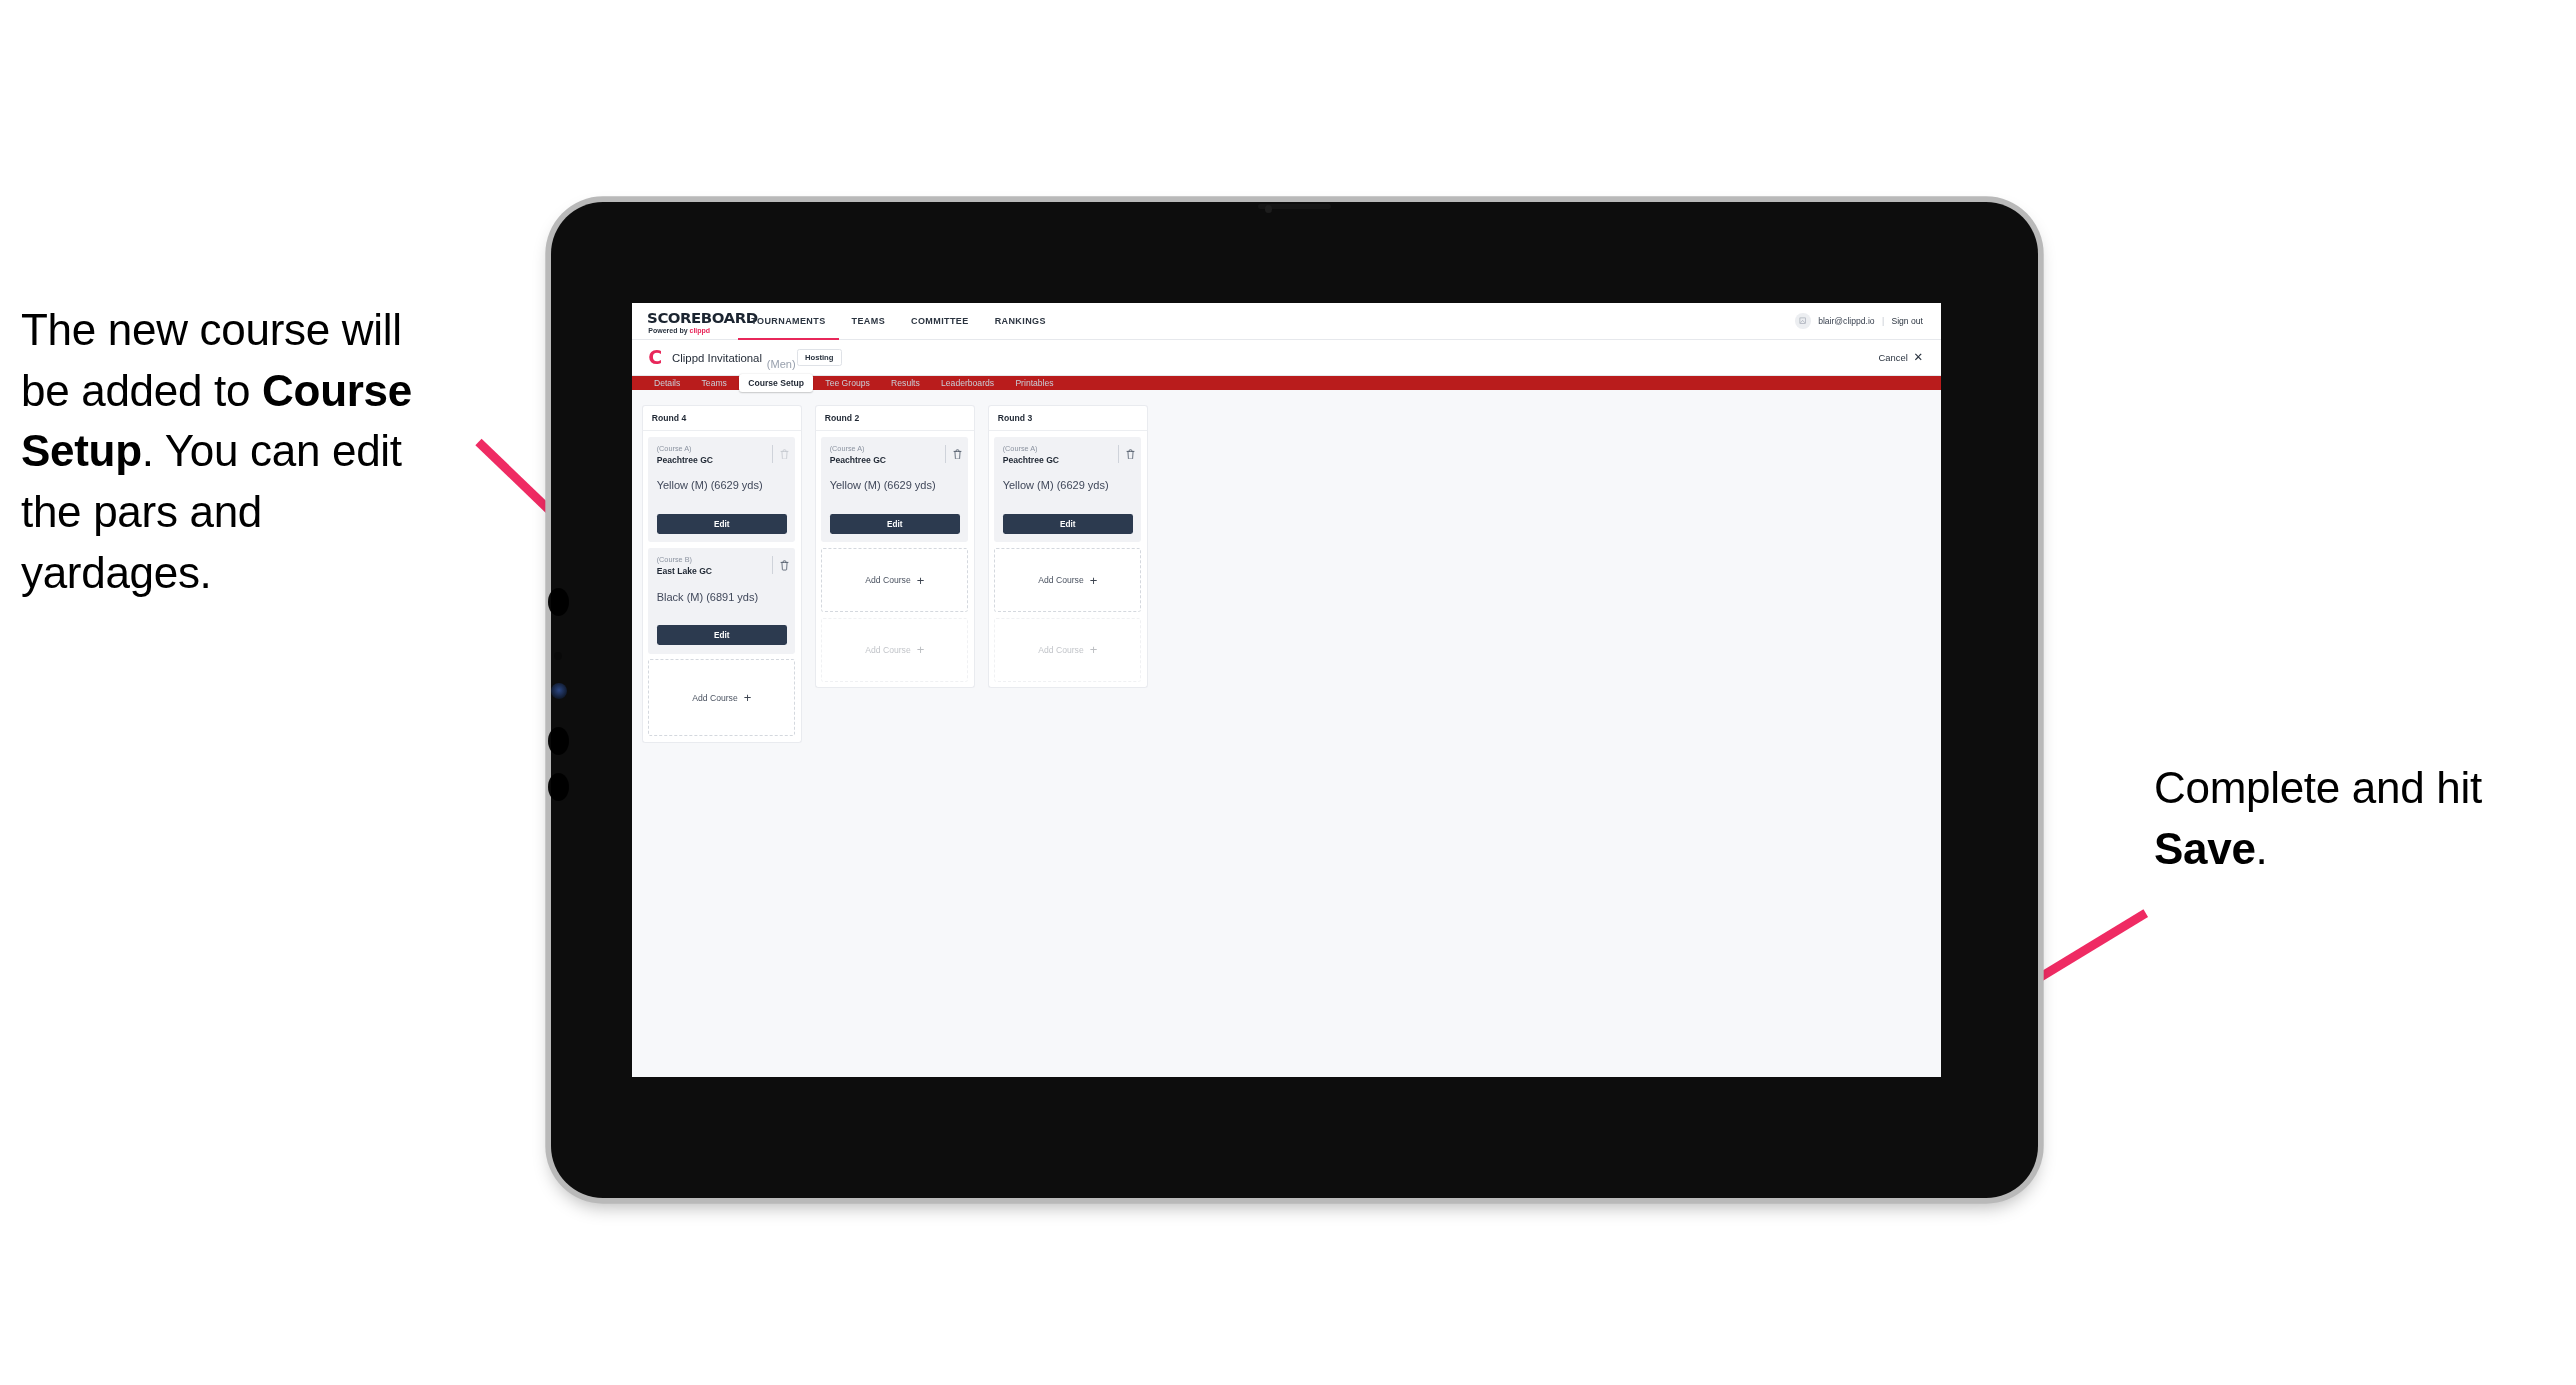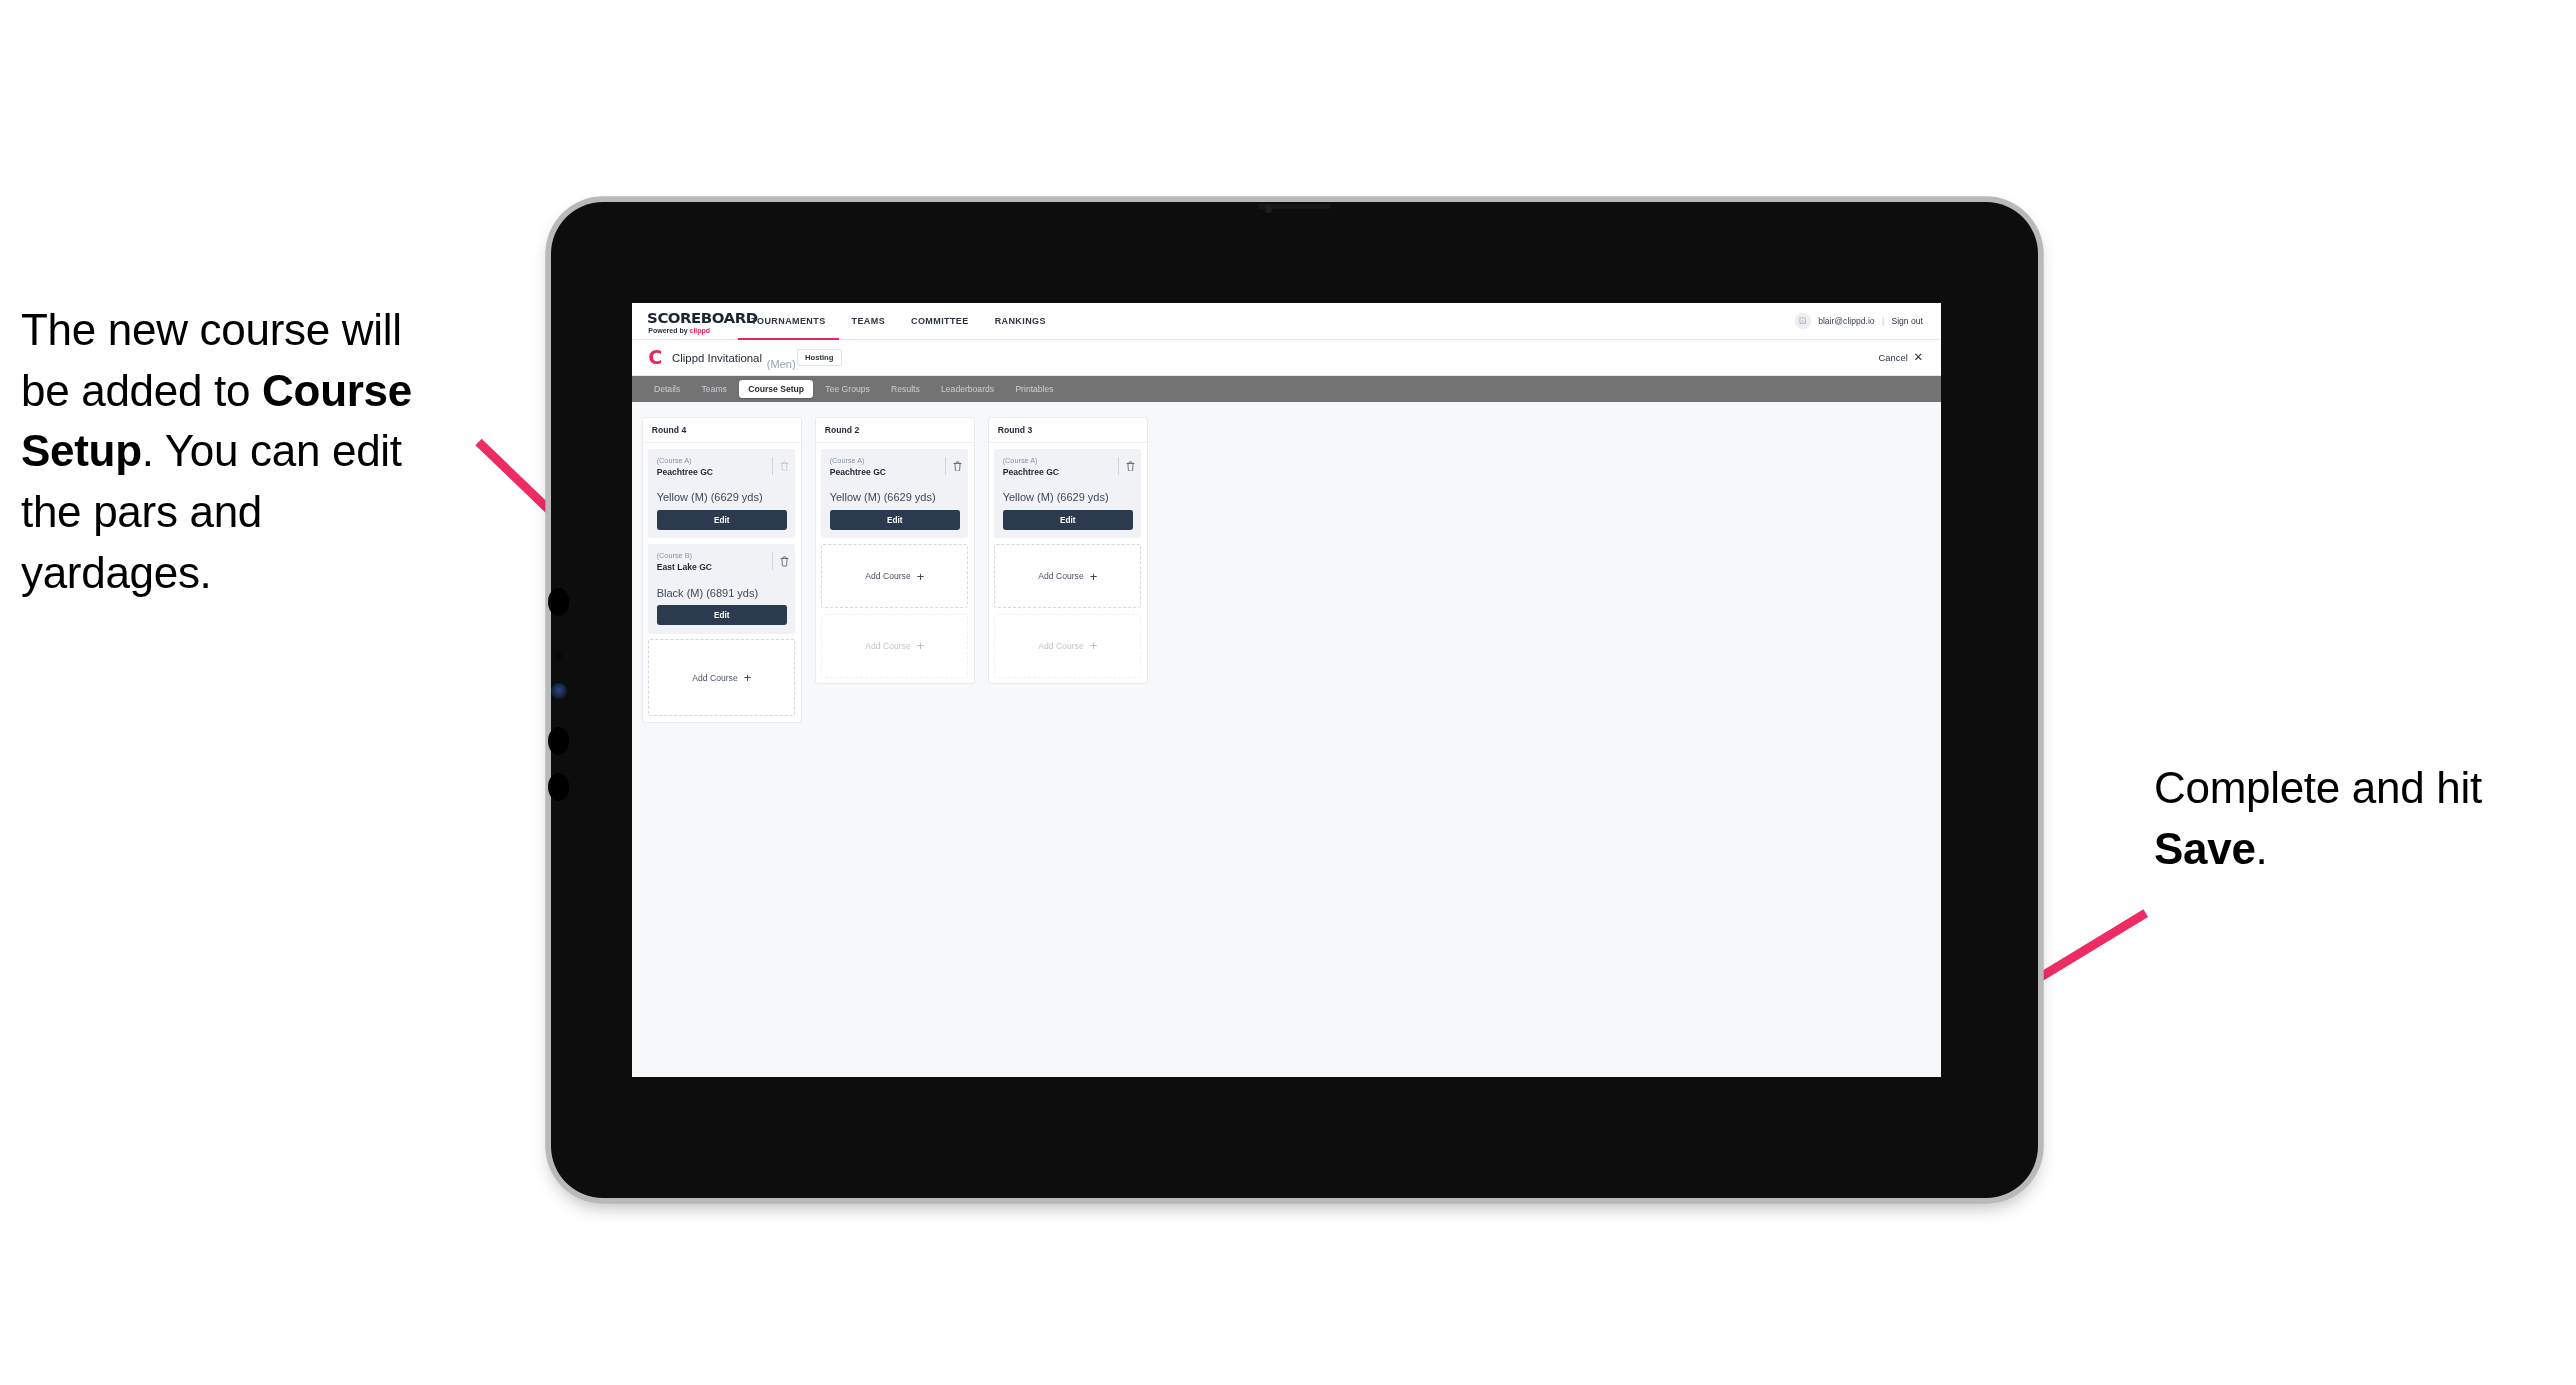--- a/index.html
+++ b/index.html
@@ -103,21 +103,21 @@
     margin-left:1px;border:0.8px solid #dfe2e7;border-radius:2.4px;
     padding:3.3px 7.3px;font-size:7.7px;font-weight:700;color:#2b3440;
     background:#fff;
   }
   #tbar-spacer{flex:1;}
   #cancel{display:flex;align-items:center;gap:5.7px;font-size:9.4px;color:#2b3440;cursor:pointer;}
   #cancel .x{font-size:11.4px;line-height:1;}
 
   
   #tabs{
-    height:26px;background:#737373;display:flex;align-items:center;
+    height:14px;background:#b91c1c;display:flex;align-items:center;
     padding-left:13px;gap:3.3px;
   }
   .tab{
     font-size:8.6px;color:#c9cfd8;padding:4.1px 9px;border-radius:3.3px;cursor:pointer;
   }
   .tab.active{background:#ffffff;color:#1f2733;font-weight:600;box-shadow:0 0.8px 1.6px rgba(0,0,0,.2);}
 
   
   #rounds{
     display:flex;gap:13px;padding:14.7px 0 0 9.8px;
@@ -138,21 +138,21 @@
     background:#f1f2f5;border-radius:2.4px;padding:7.3px 8.2px 8.2px 8.2px;position:relative;
   }
   .course-label{font-size:7.3px;color:#8b93a0;margin-bottom:1.6px;}
   .course-name{font-size:8.6px;font-weight:700;color:#1f2733;line-height:1.35;}
   .course-tee{font-size:11px;color:#40485a;line-height:1.4;margin-top:12px;}
   .card-tools{position:absolute;right:6.5px;top:8.2px;display:flex;align-items:center;gap:7.3px;}
   .card-divider{width:0.8px;height:18px;background:#cfd3da;}
   .trash{opacity:1;cursor:pointer;display:block;}
   .trash.disabled{opacity:.28;cursor:default;}
   .edit-btn{
-    margin-top:4px;background:#2c3a4f;color:#fff;border-radius:2.4px;
+    margin-top:20px;background:#2c3a4f;color:#fff;border-radius:2.4px;
     text-align:center;font-size:8.2px;font-weight:600;padding:5.7px 0;cursor:pointer;
   }
 
   .add-card{
     border:0.8px dashed #d4d8de;border-radius:2.4px;
     height:62px;display:flex;align-items:center;justify-content:center;
     gap:6px;font-size:8.6px;color:#4a5260;cursor:pointer;background:#fff;
   }
   .add-card .plus{font-size:13px;line-height:1;font-weight:400;color:#3d4450;}
   .add-card.faded{opacity:.34;}

